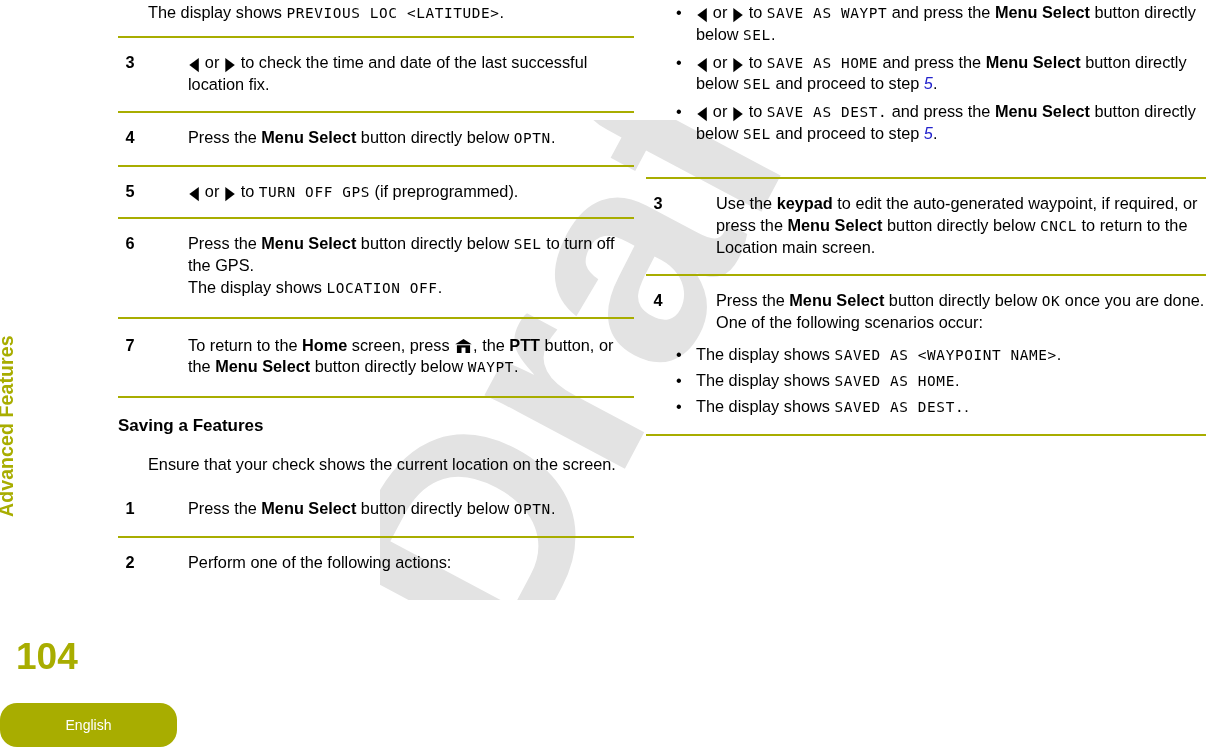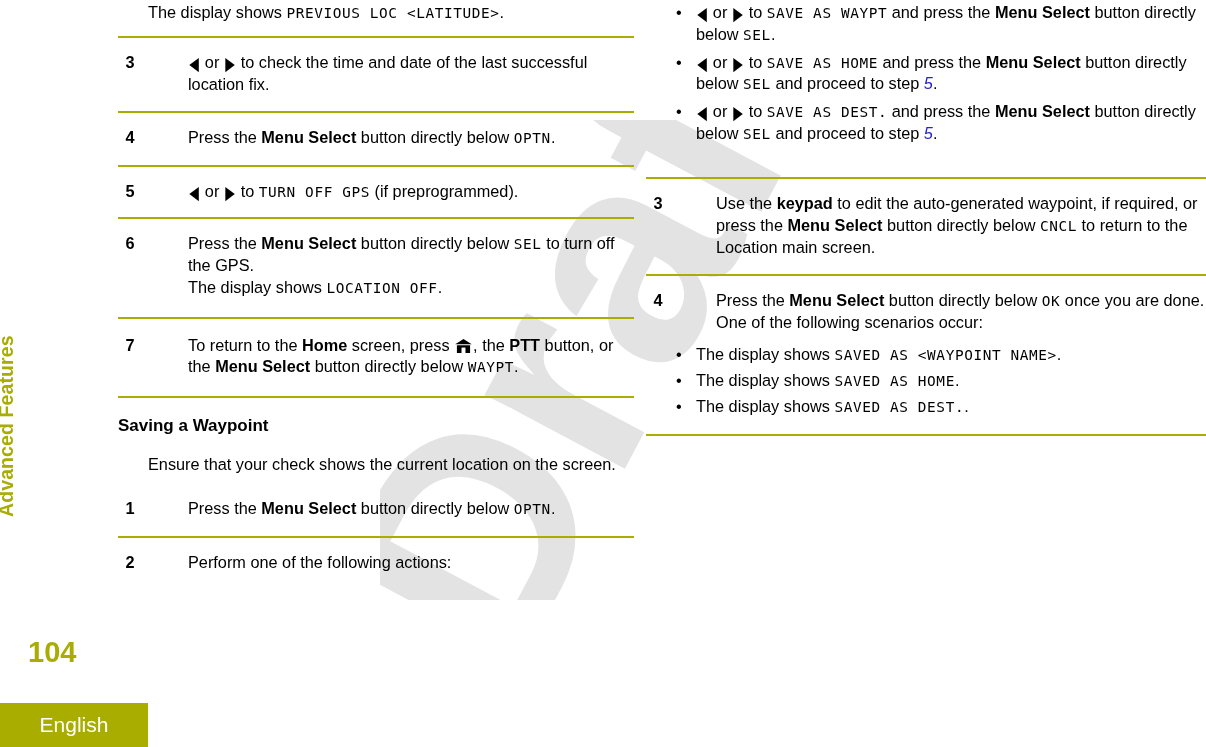--- a/index.html
+++ b/index.html
@@ -55,39 +55,40 @@
     transform-origin: left bottom;
     transform: rotate(-90deg);
     white-space: nowrap;
     font-size: 19.5px;
     font-weight: bold;
     color: #a8ad00;
     letter-spacing: 0.1px;
   }
   #page-number {
     position: absolute;
-    left: 28px;
+    left: 16px;
     top: 638px;
-    font-size: 29px;
+    font-size: 37px;
     font-weight: bold;
     color: #a8ad00;
     line-height: 1;
   }
   #language-tab {
     position: absolute;
     left: 0;
     top: 703px;
-    width: 148px;
+    width: 177px;
     height: 44px;
     background: #a8ad00;
     color: #ffffff;
-    font-size: 21px;
+    font-size: 14px;
     display: flex;
     align-items: center;
     justify-content: center;
+    border-radius: 17px;
   }
 
   
   .column {
     position: absolute;
     top: 0;
   }
   #col-left  { left: 118px;  width: 516px; }
   #col-right { left: 646px;  width: 560px; }
 
@@ -241,21 +242,21 @@
         <div class="step-num">7</div>
         <div class="step-body">To return to the <b>Home</b> screen, press <svg class="home-icon" viewBox="0 0 20 17">
             <path d="M10 0 L20 6.4 L0 6.4 Z" fill="#000"></path>
             <path d="M2 7.6 H18 V17 H2 Z" fill="#000"></path>
             <rect x="7.6" y="10.4" width="4.8" height="6.6" fill="#fff"></rect>
           </svg>, the <b>PTT</b> button, or the <b>Menu Select</b> button directly below <span class="disp">WAYPT</span>.</div>
       </div>
       <div style="height: 18px;"></div>
       <div class="rule"></div>
       <div style="height: 18px;"></div>
-      <div class="subhead">Saving a Waypoint</div>
+      <div class="subhead">Saving a Features</div>
       <div style="height: 18px;"></div>
       <div class="para-indent">Ensure that your check shows the current location on the screen.</div>
       <div style="height: 22px;"></div>
       <div class="step block">
         <div class="step-num">1</div>
         <div class="step-body">Press the <b>Menu Select</b> button directly below <span class="disp">OPTN</span>.</div>
       </div>
       <div style="height: 16px;"></div>
       <div class="rule"></div>
       <div style="height: 14px;"></div>

